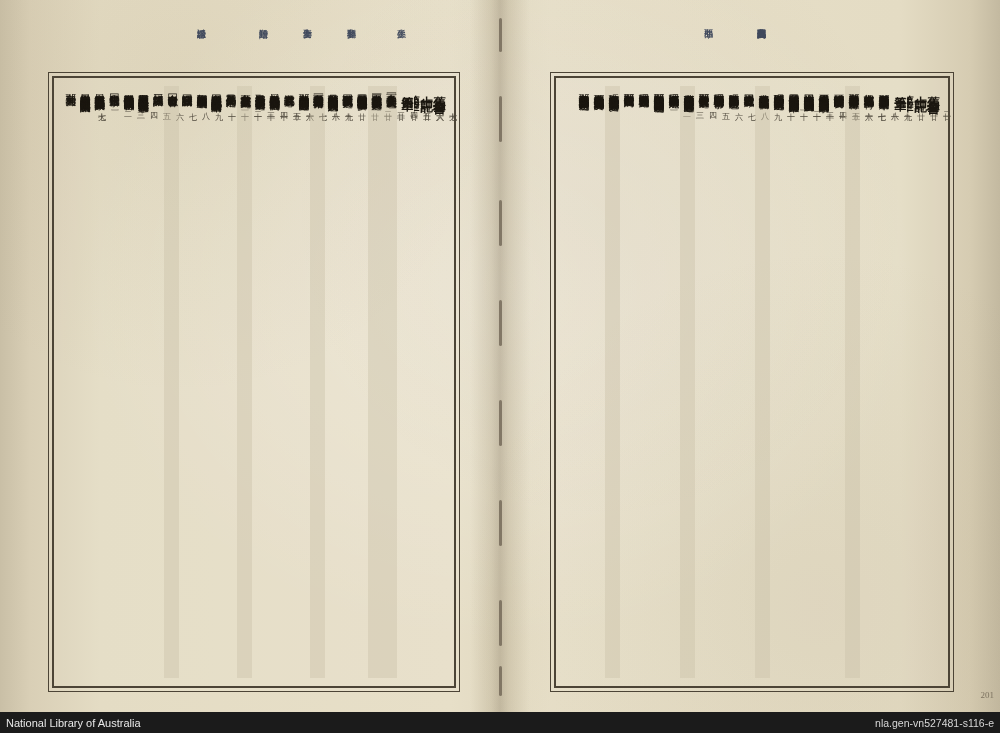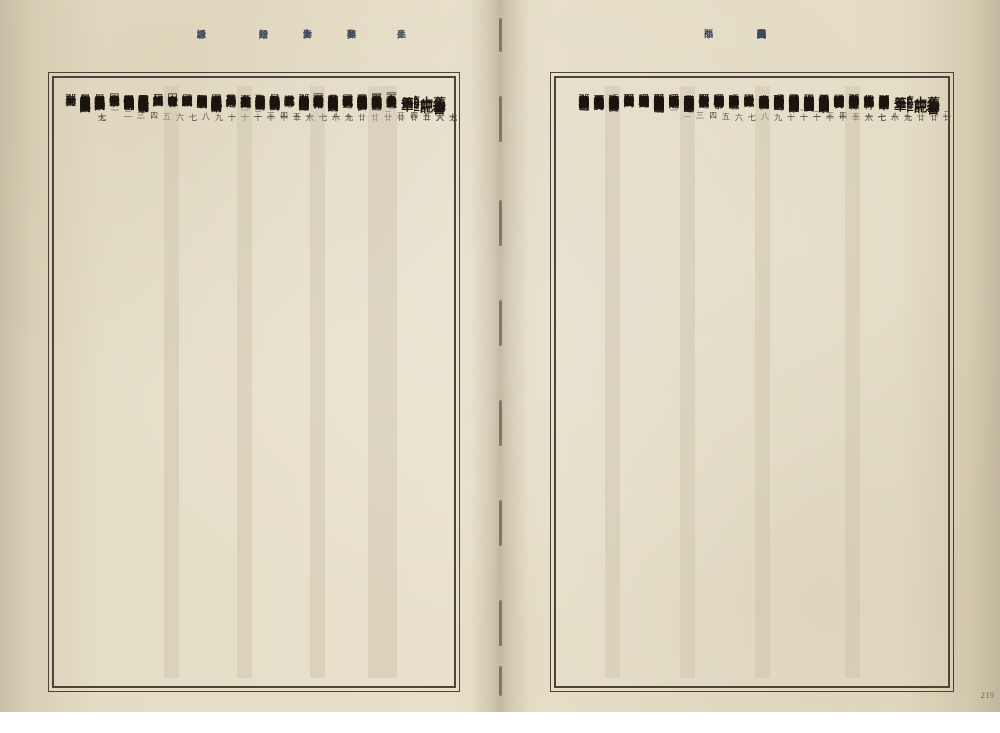--- a/index.html
+++ b/index.html
@@ -254,16 +254,20 @@
           <div class="col" style="width: 14px;">耶和華之使曰爾雖留我我不食爾食如欲獻燔祭必獻於耶和華蓋瑪挪亞不知其為耶和華之使也</div>
           <div class="col" style="width: 14px;">瑪挪亞曰爾何名俟爾言驗我則尊爾</div>
           <div class="col" style="width: 14px;">耶和華之使曰我名奇妙爾何問焉</div>
           <div class="col shade" style="width: 14px;">瑪挪亞取山羊之羔與素祭陳於磐石獻於耶和華使者行奇事瑪挪亞與其妻目睹之</div>
           <div class="col" style="width: 14px;">火焰自壇上升天耶和華之使乘焰而上瑪挪亞與妻見之仆地於焉</div>
           <div class="col" style="width: 14px;">耶和華之使不復見於瑪挪亞及其妻瑪挪亞乃知其為耶和華之使也</div>
         </div>
     </div>
   </div>
 
-  <div class="corner-mark">219</div>
-
+  <div class="corner-mark">201</div>
+
+  <div id="footer">
+    <span>National Library of Australia</span>
+    <span class="right">nla.gen-vn527481-s116-e</span>
+  </div>
 
 </div>
 
 </body></html>

